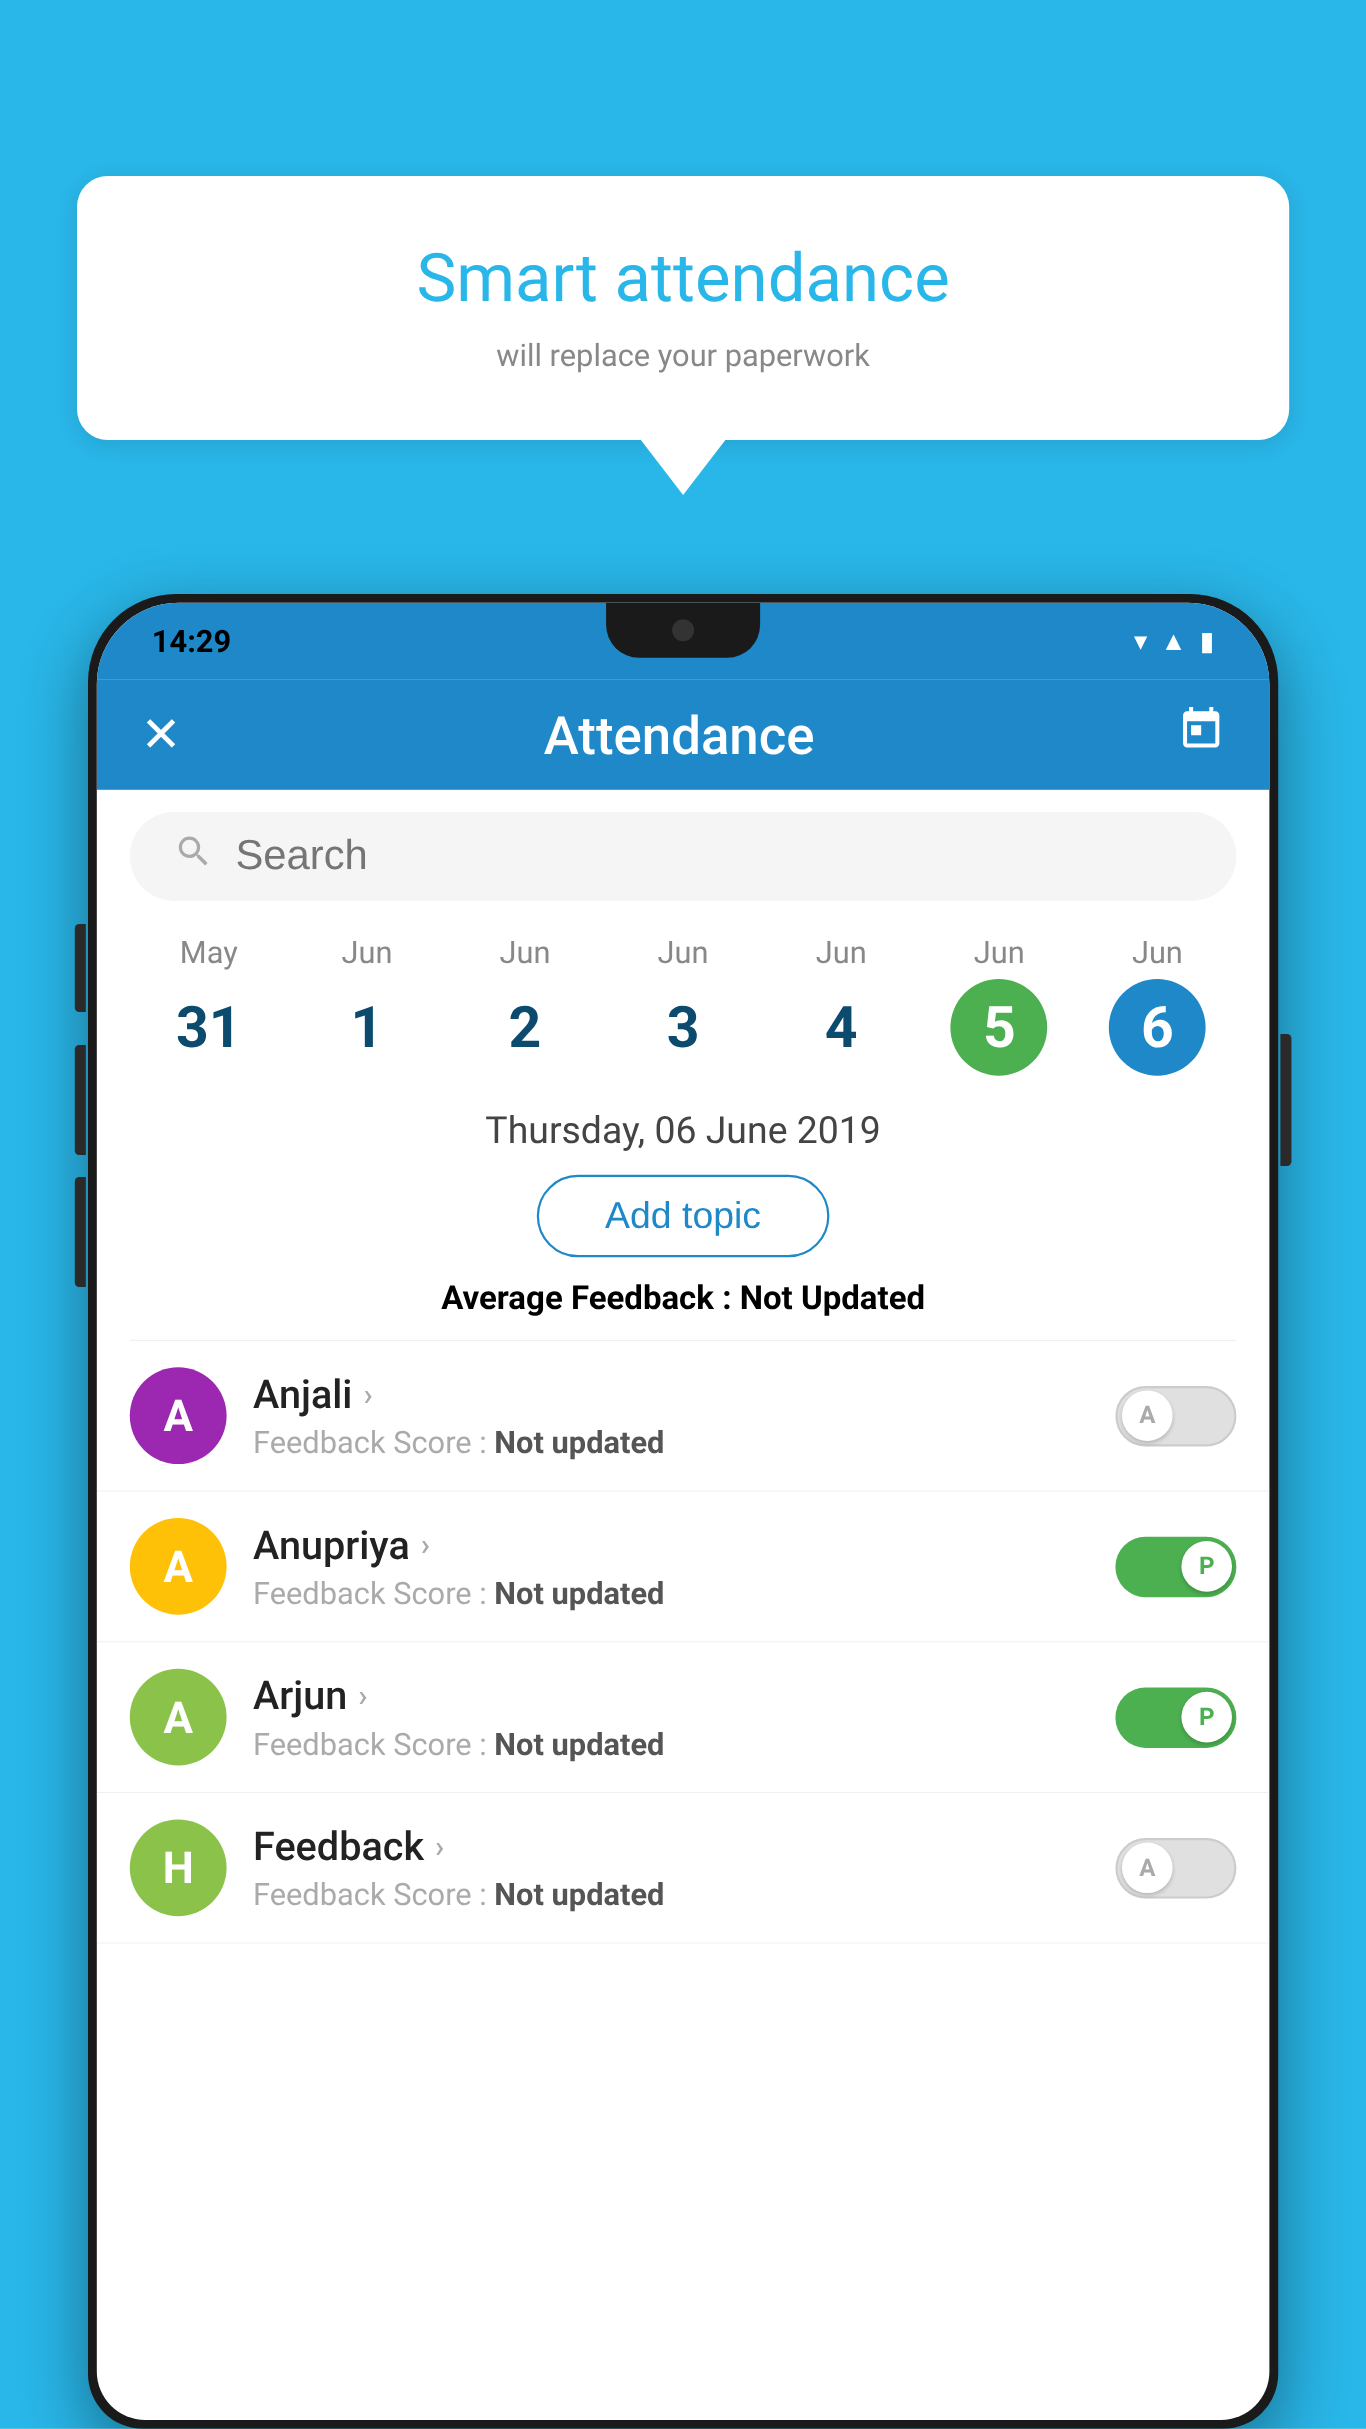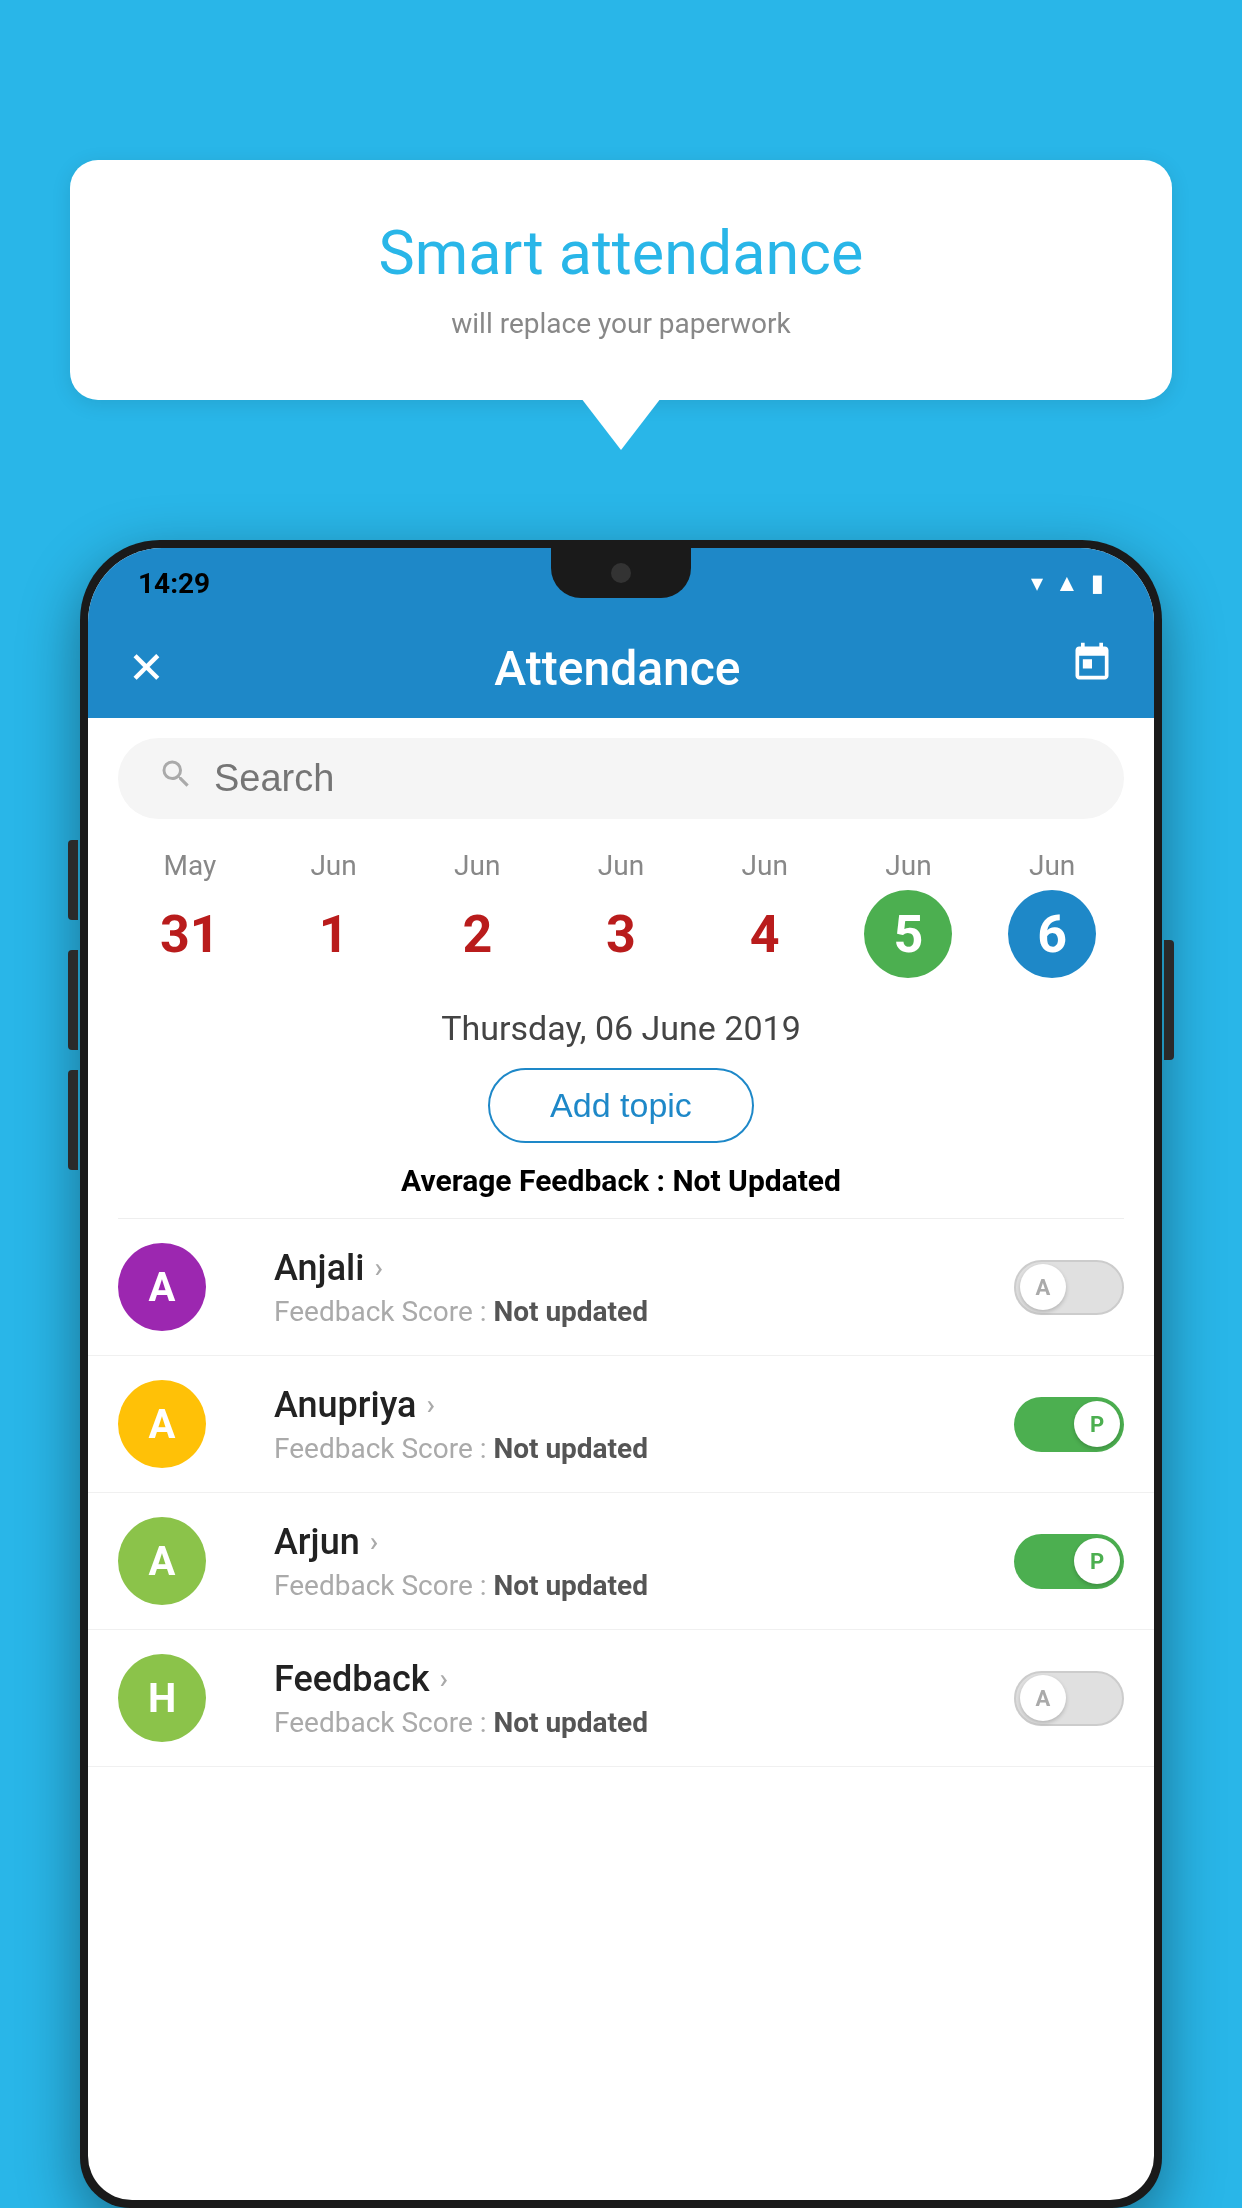--- a/index.html
+++ b/index.html
@@ -194,21 +194,21 @@
 
     .date-month {
       font-size: 28px;
       color: #888;
       font-weight: 400;
     }
 
     .date-num {
       font-size: 52px;
       font-weight: 700;
-      color: #b91c1c;
+      color: #0c4a6e;
       width: 88px;
       height: 88px;
       display: flex;
       align-items: center;
       justify-content: center;
       border-radius: 50%;
     }
 
     .date-num.today {
       background: #4caf50;
@@ -284,21 +284,20 @@
       align-items: center;
       justify-content: center;
       font-size: 40px;
       font-weight: 700;
       color: white;
       flex-shrink: 0;
     }
 
     .student-info {
       flex: 1;
-      margin-left: 44px;
     }
 
     .student-name {
       font-size: 36px;
       color: #222;
       font-weight: 500;
       display: flex;
       align-items: center;
       gap: 10px;
     }

